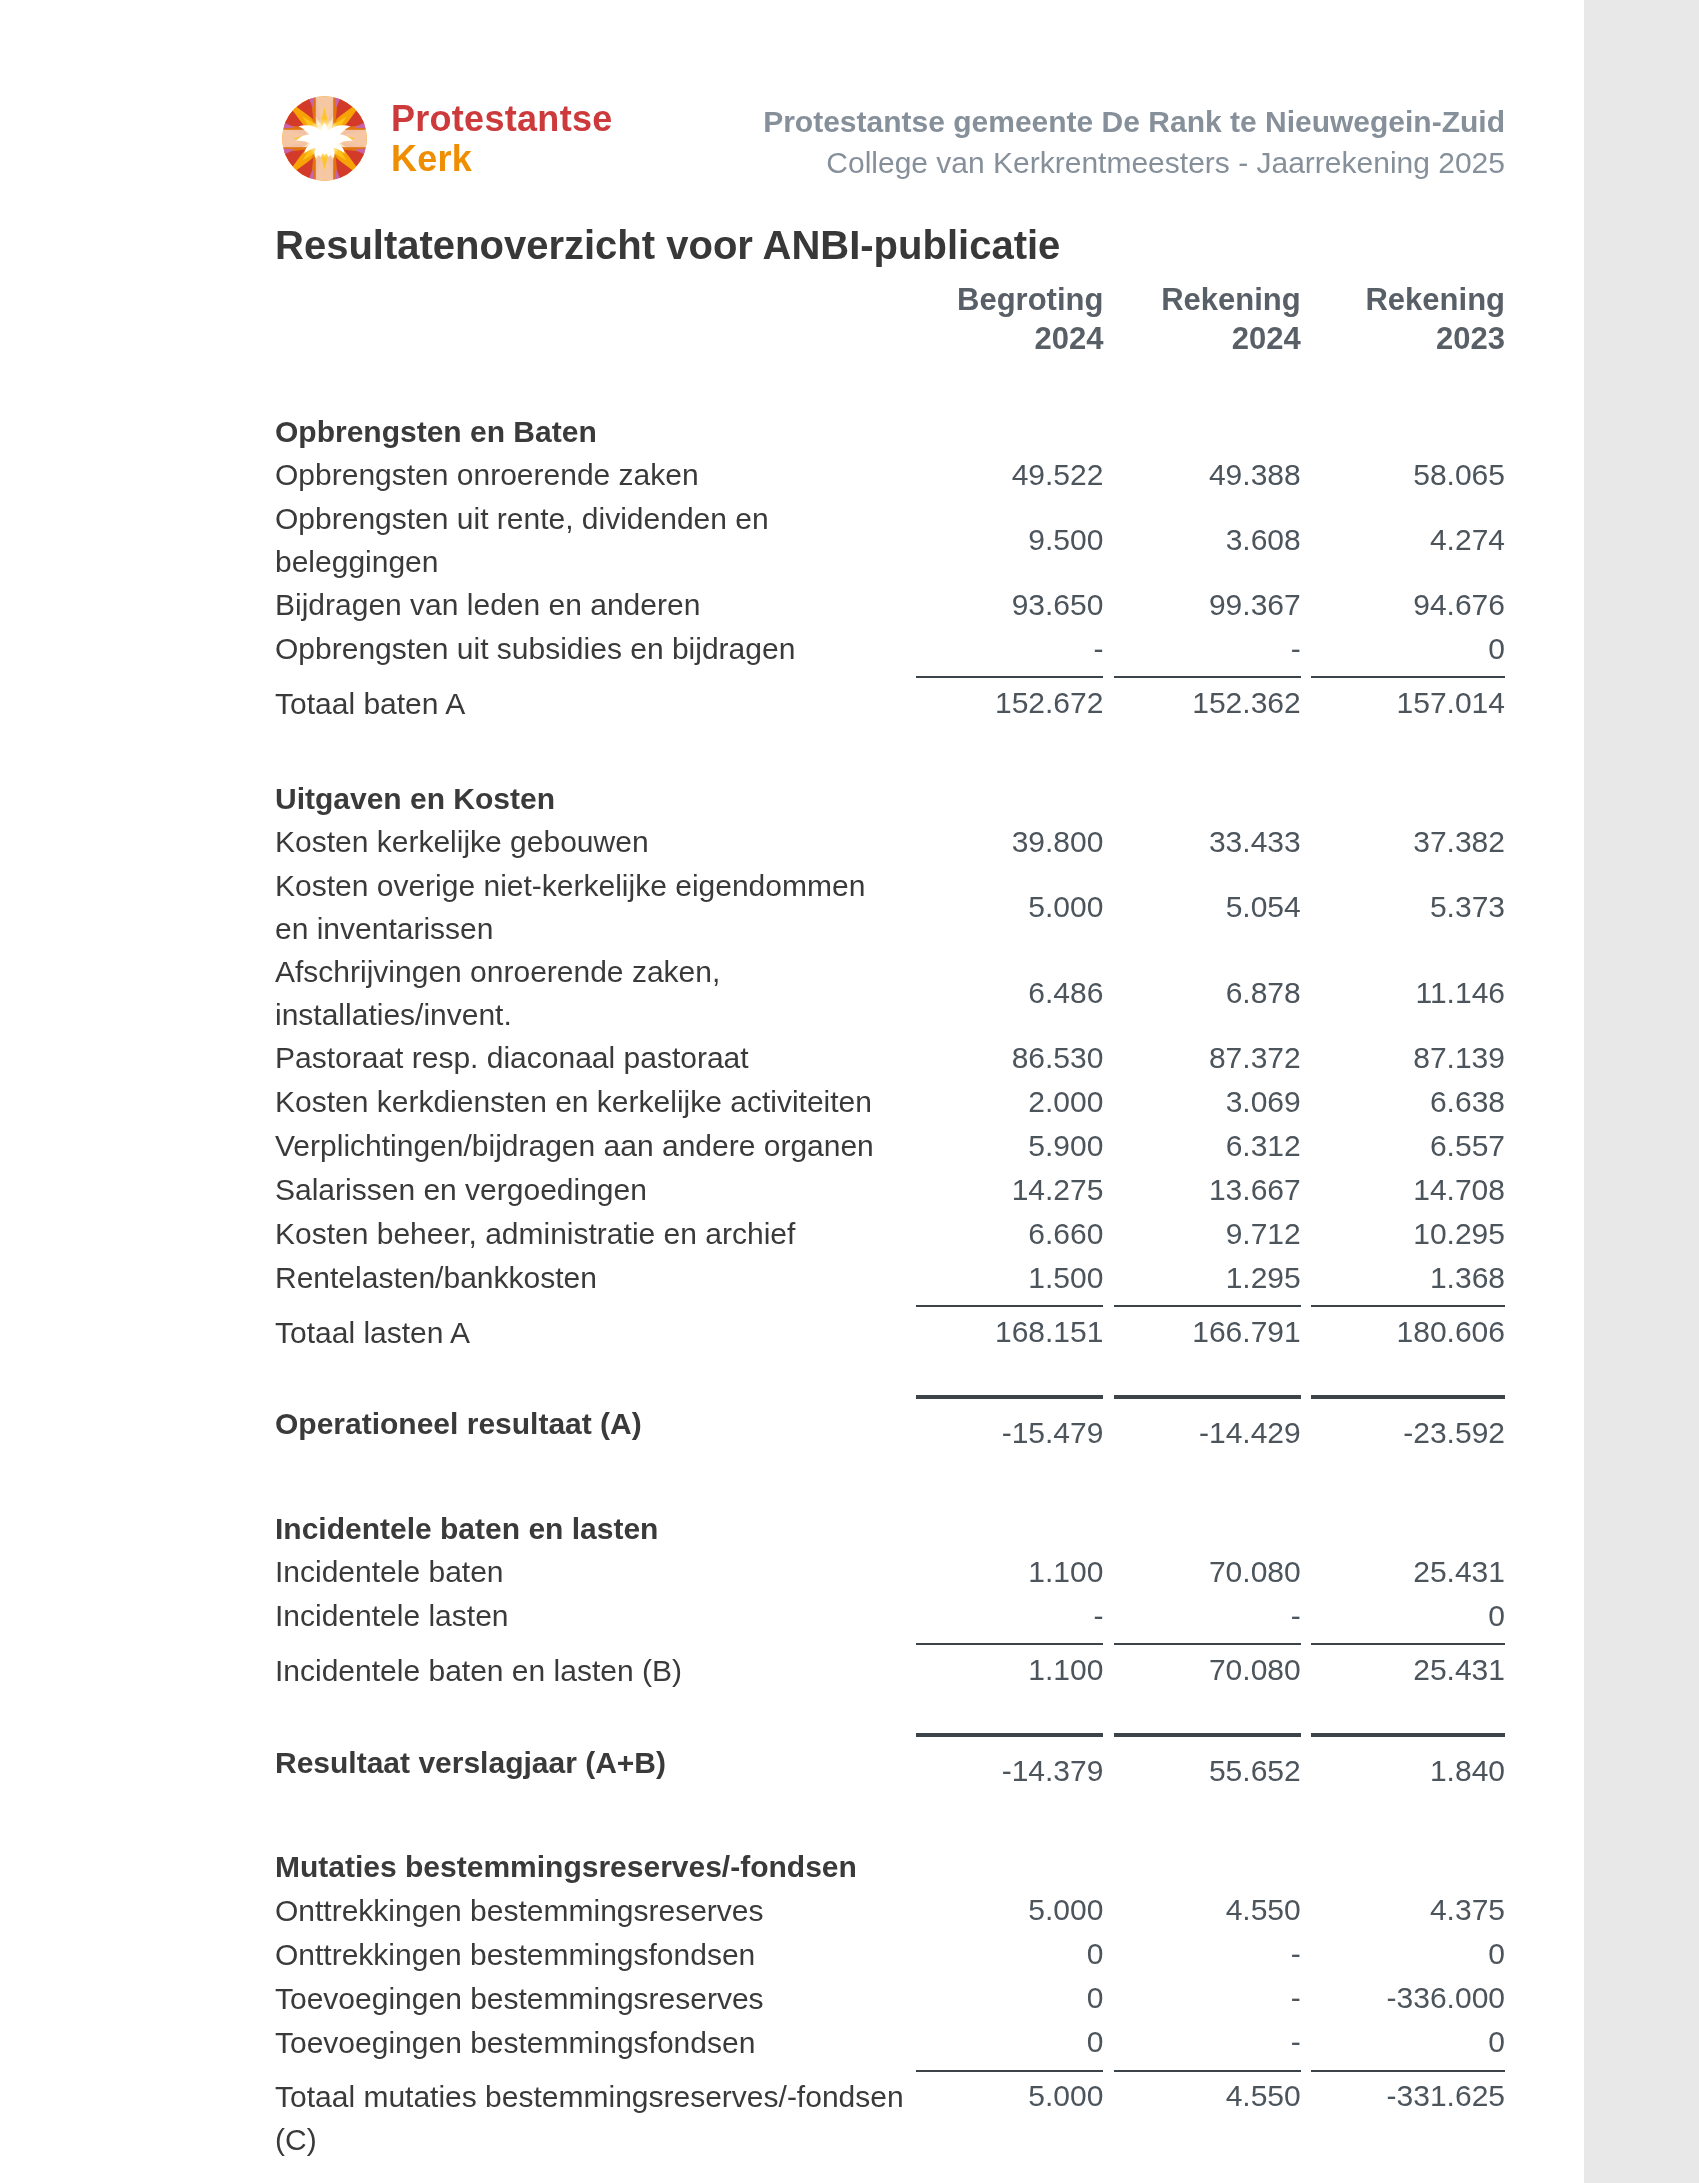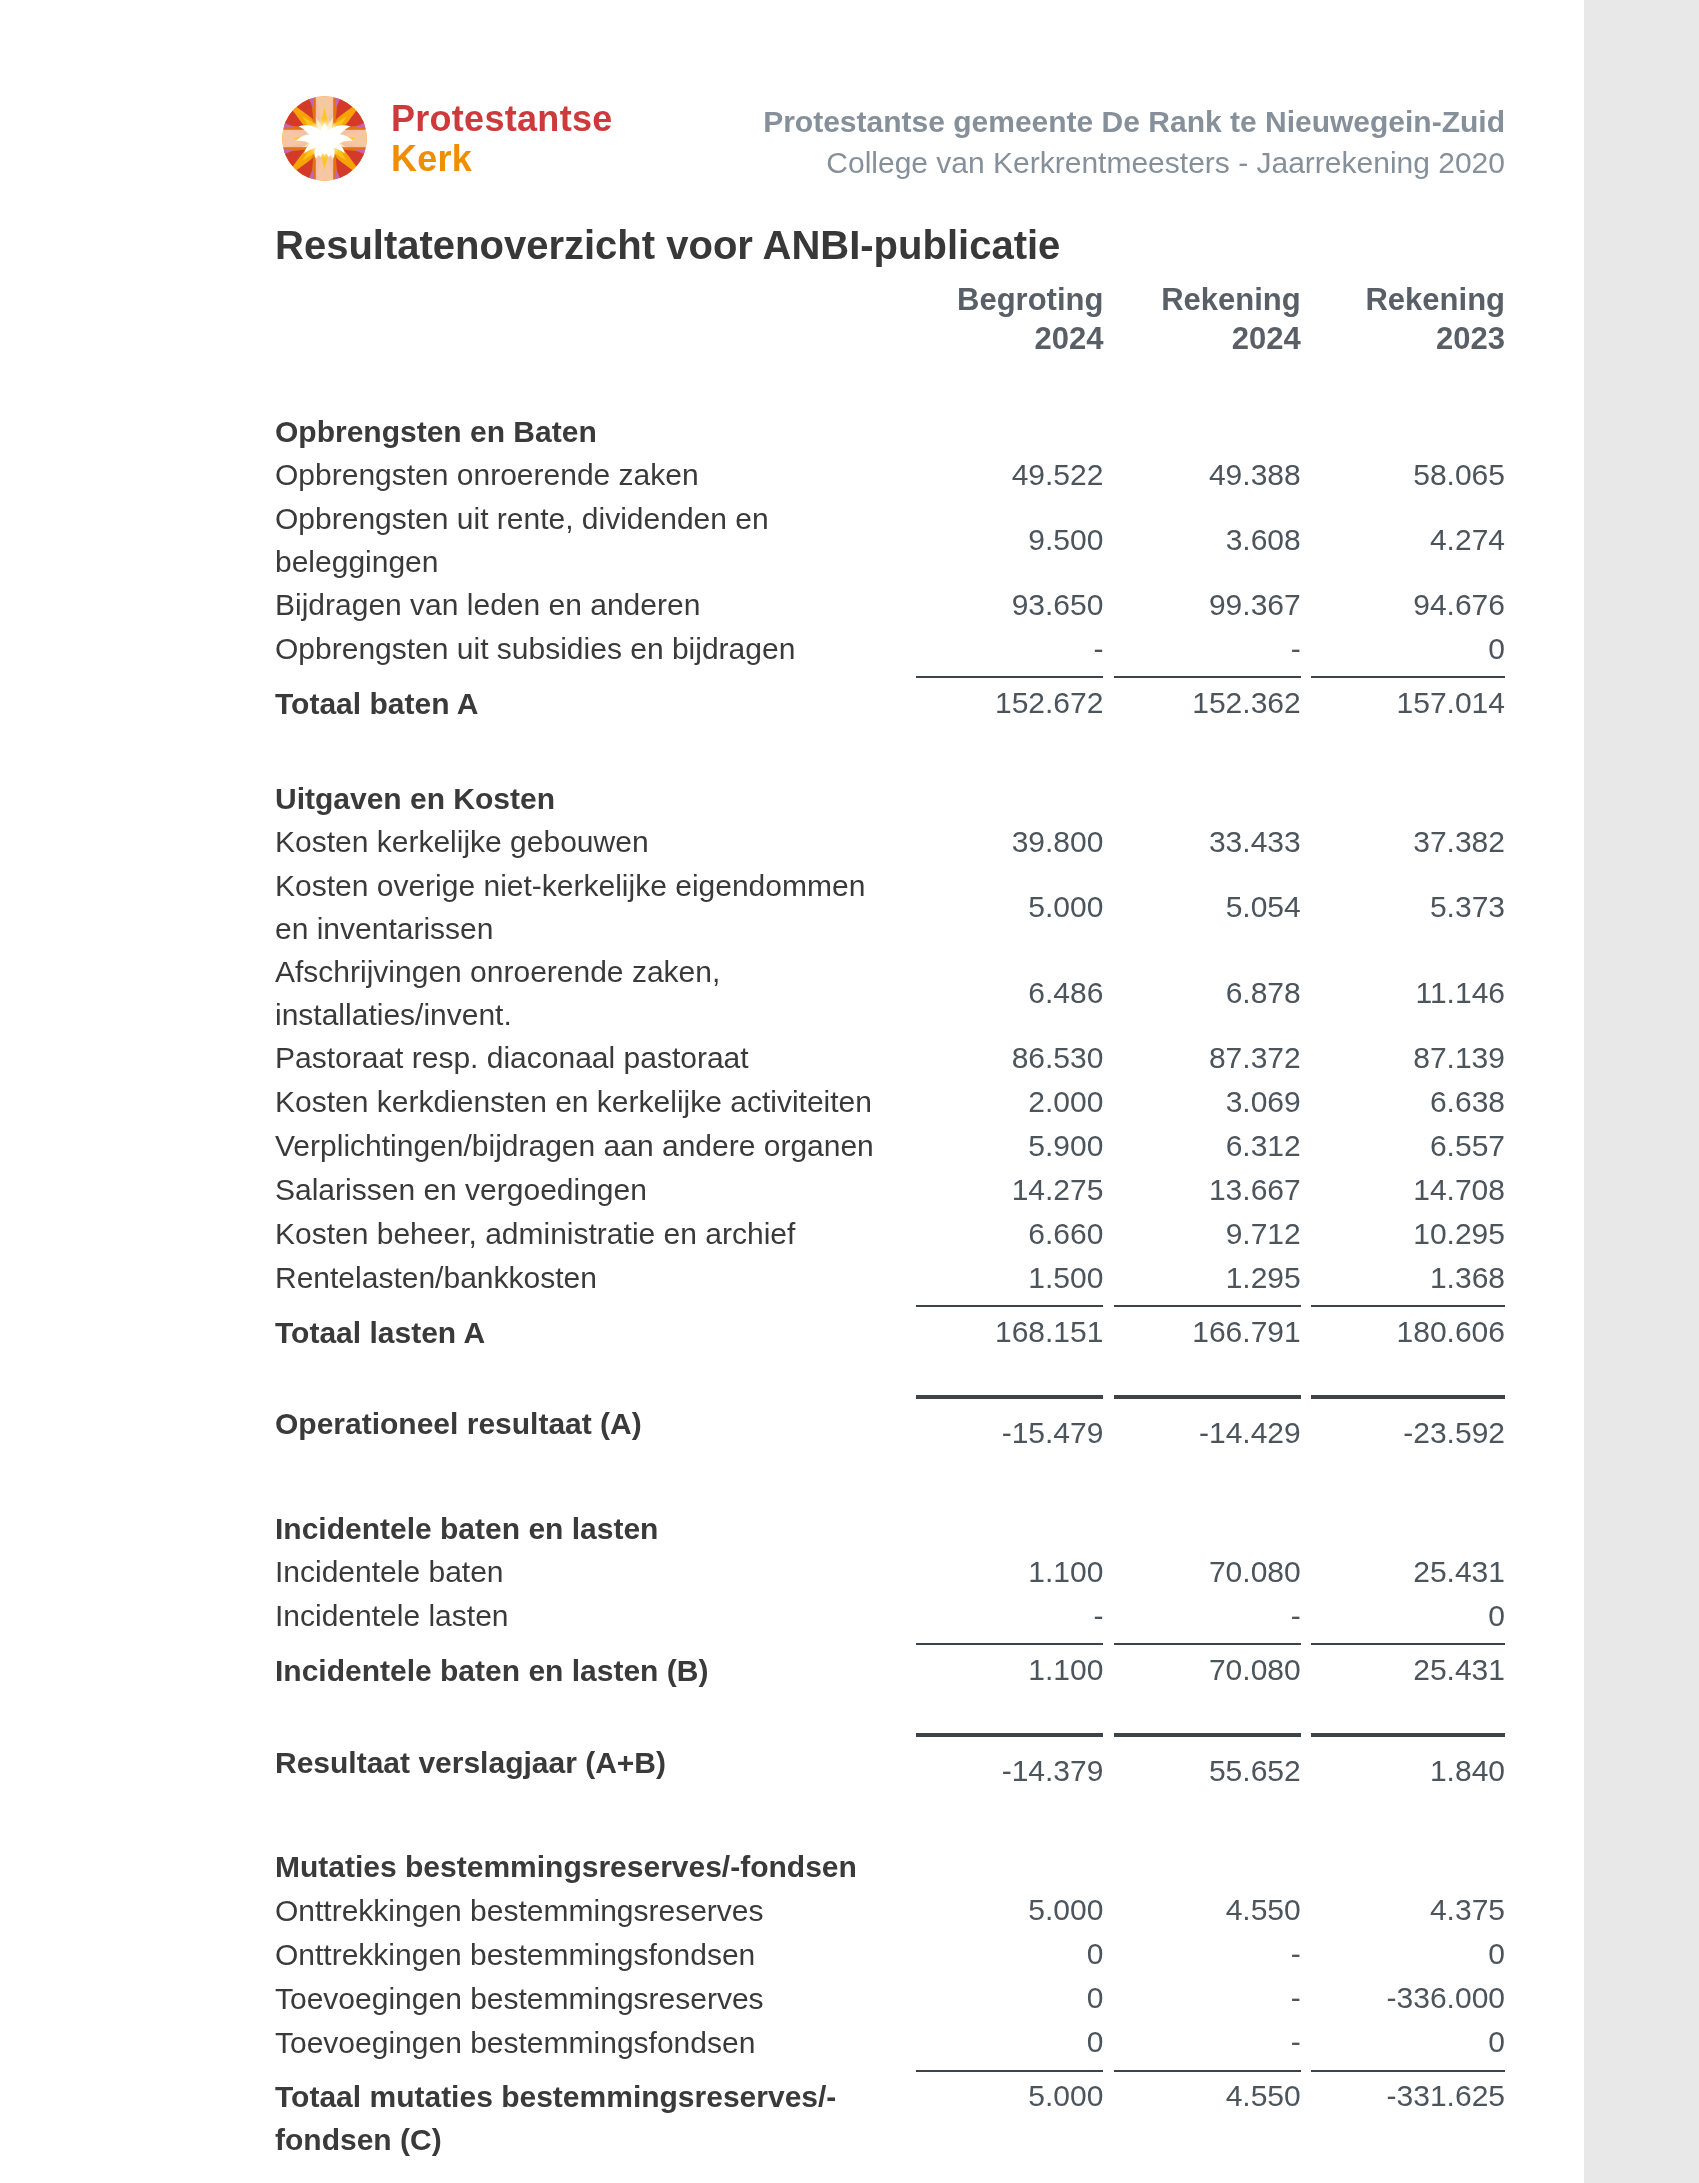--- a/index.html
+++ b/index.html
@@ -32,21 +32,21 @@
 
   .trow-colhead{font-weight:bold;color:#595f66;align-items:start;}
   .trow-colhead .val{font-size:31px;line-height:39px;color:#595f66;}
 
   .trow-section{margin-top:52px;}
   .trow-section .label{font-weight:bold;grid-column:1 / -1;}
 
   .trow-item{min-height:44px;}
 
   .trow-total{margin-top:5.5px;align-items:start;}
-  .trow-total .label{font-weight:bold;padding-top:5.5px;}
+  .trow-total .label{font-weight:normal;padding-top:5.5px;}
   .trow-total .val{border-top:2.7px solid #3d4449;padding-top:2.7px;}
 
   .trow-result{margin-top:41px;align-items:start;}
   .trow-result .label{font-weight:bold;padding-top:7.6px;}
   .trow-result .val{border-top:4.8px solid #3d4449;padding-top:12px;}
 </style>
 </head>
 <body>
 
 <div class="page">
@@ -115,21 +115,21 @@
             <path fill="#ffffff" d="M75 48 C72 53 70 57 69 62 C60 53 45 50 30 54 C38 58 44 62 49 68 C40 68 32 72 26 79 C36 78 44 80 51 84 C45 88 41 94 40 101 C47 96 53 92 60 91 C57 97 57 103 59 109 L64 102 L68 107 L72 100 L75 104 L78 100 L82 107 L86 102 L91 109 C93 103 93 97 90 91 C97 92 103 96 110 101 C109 94 105 88 99 84 C106 80 114 78 124 79 C118 72 110 68 101 68 C106 62 112 58 120 54 C105 50 90 53 81 62 C80 57 78 53 75 48 Z"></path>
           </g>
         </svg>
         <div class="logo-text">
           <div class="logo-line1">Protestantse</div>
           <div class="logo-line2">Kerk</div>
         </div>
       </div>
       <div class="org">
         <div class="org-line1">Protestantse gemeente De Rank te Nieuwegein-Zuid</div>
-        <div class="org-line2">College van Kerkrentmeesters - Jaarrekening 2020</div>
+        <div class="org-line2">College van Kerkrentmeesters - Jaarrekening 2025</div>
       </div>
     </div>
 
     <div class="page-title">Resultatenoverzicht voor ANBI-publicatie</div>
 
     <div class="table">
       <div class="trow trow-colhead colhead-row">
         <div class="label"></div>
         <div class="val">
           <div>Begroting</div>

